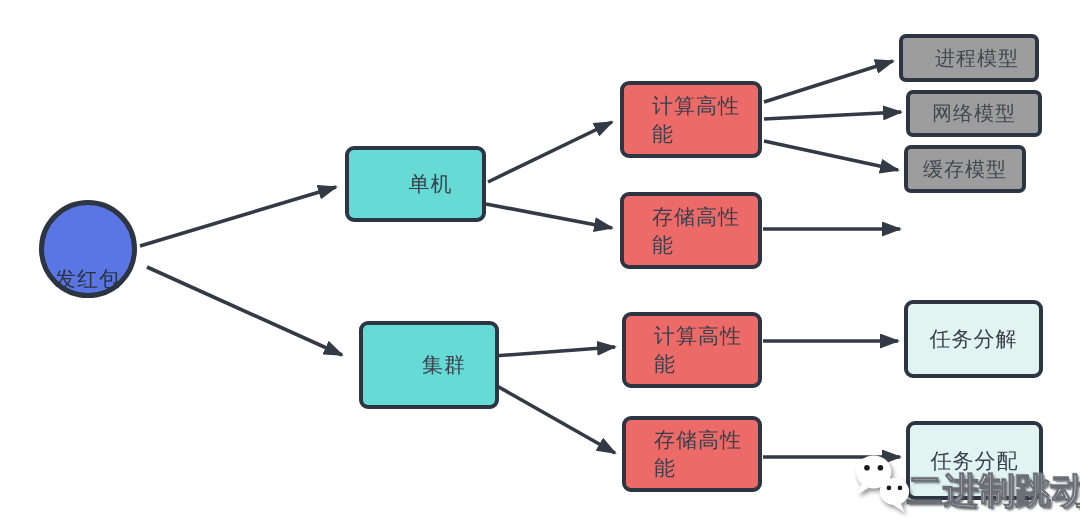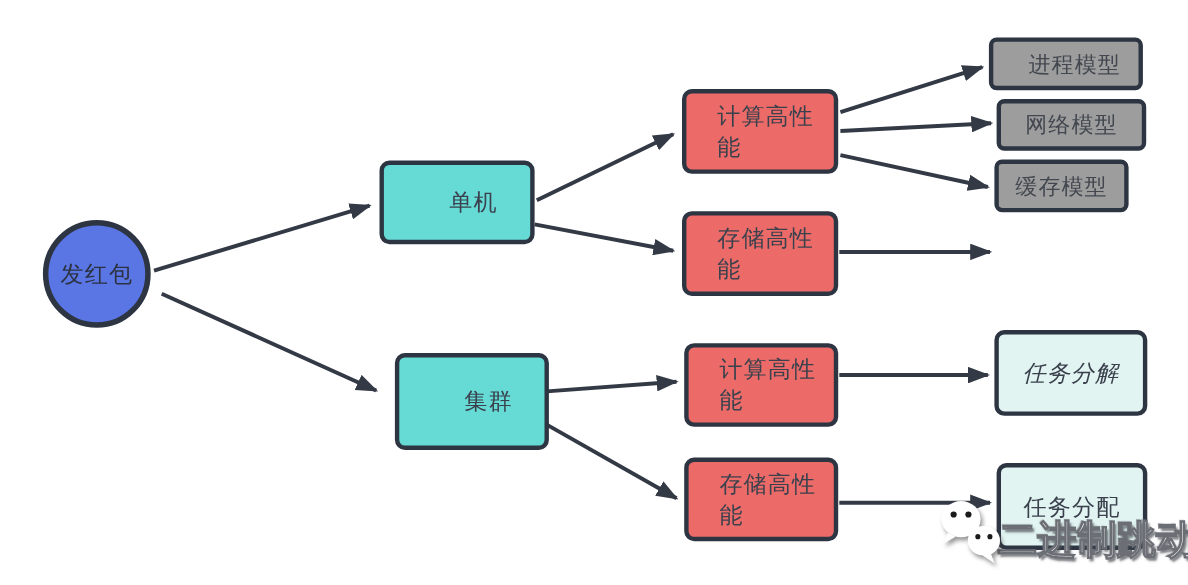--- a/index.html
+++ b/index.html
@@ -52,21 +52,21 @@
       <line x1="764" y1="119" x2="901" y2="112" marker-end="url(#ah)"></line>
       <line x1="764" y1="141" x2="898" y2="170" marker-end="url(#ah)"></line>
       <line x1="763" y1="229" x2="900" y2="229" marker-end="url(#ah)"></line>
       <line x1="494" y1="356" x2="615" y2="347" marker-end="url(#ah)"></line>
       <line x1="497" y1="386" x2="615" y2="453" marker-end="url(#ah)"></line>
       <line x1="763" y1="341" x2="898" y2="341" marker-end="url(#ah)"></line>
       <line x1="763" y1="457" x2="900" y2="457" marker-end="url(#ah)"></line>
     </g>
   </svg>
 
-  <div class="node circle" style="left:39px;top:200px;width:98px;height:98px;">
+  <div class="node circle" style="left:39px;top:200px;width:98px;height:98px;align-items:flex-end;">
     <span>发红包</span>
   </div>
 
   <div class="node teal" style="left:345px;top:146px;width:141px;height:76px;">
     <span>单机</span>
   </div>
 
   <div class="node teal" style="left:359px;top:321px;width:140px;height:88px;">
     <span>集群</span>
   </div>
@@ -93,21 +93,21 @@
 
   <div class="node gray" style="left:906px;top:90px;width:136px;height:47px;">
     <span>网络模型</span>
   </div>
 
   <div class="node gray" style="left:904px;top:145px;width:122px;height:48px;">
     <span>缓存模型</span>
   </div>
 
 
-  <div class="node light" style="left:904px;top:300px;width:139px;height:78px;font-style:italic;">
+  <div class="node light" style="left:904px;top:300px;width:139px;height:78px;">
     <span>任务分解</span>
   </div>
 
   <div class="node light" style="left:906px;top:421px;width:137px;height:79px;">
     <span>任务分配</span>
   </div>
 
   <div class="watermark">
     <svg class="wechat-icon" viewBox="0 0 52 54">
 

